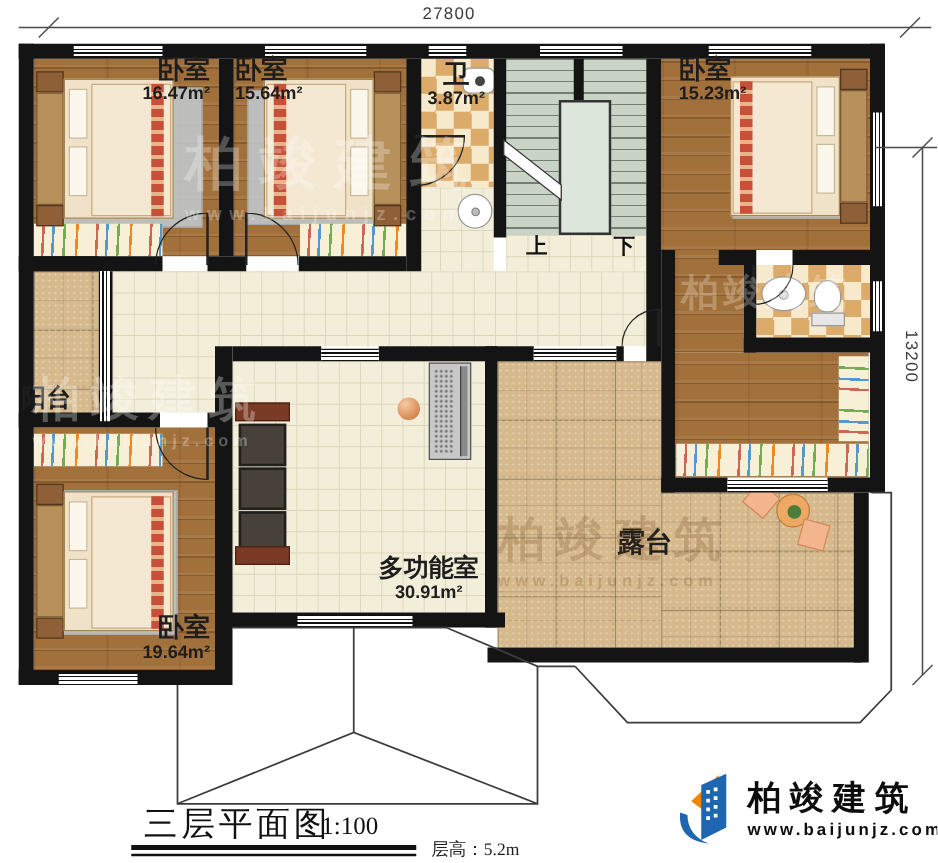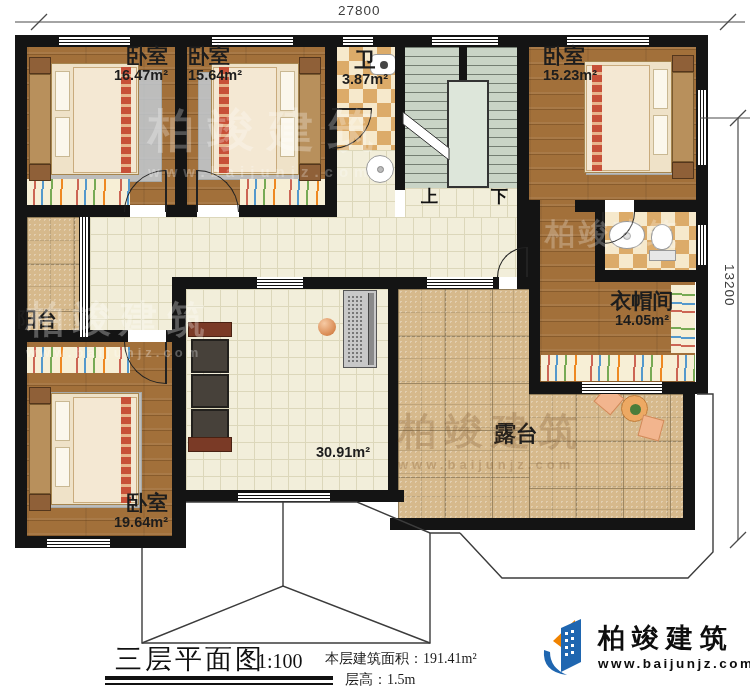--- a/index.html
+++ b/index.html
@@ -128,30 +128,27 @@
       <div class="rarea">15.64m²</div>
     </div>
     <div class="lbl" style="left:330px;top:49px;width:70px;text-align:center;">
       <div class="rname">卫</div>
       <div class="rarea">3.87m²</div>
     </div>
     <div class="lbl" style="left:543px;top:45px;width:96px;text-align:left;">
       <div class="rname">卧室</div>
       <div class="rarea">15.23m²</div>
     </div>
-    <div class="lbl" style="left:596px;top:290px;width:92px;text-align:center;">
-      <div class="rname">衣帽间</div>
-      <div class="rarea">14.05m²</div>
-    </div>
     <div class="lbl single" style="left:17px;top:273px;margin-top:36px;">阳台</div>
     <div class="lbl" style="left:84px;top:492px;width:84px;text-align:right;">
       <div class="rname">卧室</div>
       <div class="rarea">19.64m²</div>
     </div>
     <div class="lbl" style="left:283px;top:445px;width:120px;text-align:center;">
+      <div class="rname" style="font-size:20px;">多功能室</div>
       <div class="rarea">30.91m²</div>
     </div>
     <div class="lbl single" style="left:494px;top:422px;font-size:22px;">露台</div>
     <div class="updown" style="left:421px;top:185px;">上</div>
     <div class="updown" style="left:491px;top:185px;">下</div>
 
     <div class="dimtxt" style="left:338px;top:3px;">27800</div>
     <div class="dimtxt" style="left:737px;top:264px;transform:rotate(90deg);transform-origin:left top;">13200</div>
 
     <div class="wm" style="left:148px;top:100px;color:rgba(255,255,255,.27);">
@@ -185,25 +182,22 @@
         <path d="M186,502 H357 L430,533 H460"></path>
         <path d="M460,533 L502,578 H688 L713,552 V394 H697"></path>
       </g>
       <polygon points="403,112 449,148 449,160 403,124" fill="#ffffff" stroke="#333" stroke-width="1"></polygon>
     </svg>
 
     <div id="title" class="serif">三层平面图</div>
     <div id="scale" class="serif">1:100</div>
     <div class="bar" style="left:105px;top:676px;width:228px;height:4px;"></div>
     <div class="bar" style="left:105px;top:683px;width:228px;height:1.5px;"></div>
-    <div class="info serif" style="left:325px;top:650px;">
-      <span>本层建筑面积：</span><span>191.41m²</span>
-    </div>
     <div class="info serif" style="left:345px;top:671px;">
-      <span>层高：</span><span>1.5m</span>
+      <span>层高：</span><span>5.2m</span>
     </div>
 
     <div id="logo">
       <svg width="52" height="62" viewBox="0 0 52 62" style="position:absolute;left:0;top:0;">
         <path d="M12,27 L34,6 L34,30 L24,36 Z" fill="#f08300"></path>
         <polygon points="20,14 40,5 40,48 20,58" fill="#1f66b0"></polygon>
         <g fill="#ffffff">
           <rect x="24" y="18" width="3" height="3"></rect>
             <rect x="30" y="16" width="3" height="3"></rect>
           <rect x="24" y="25" width="3" height="3"></rect>

